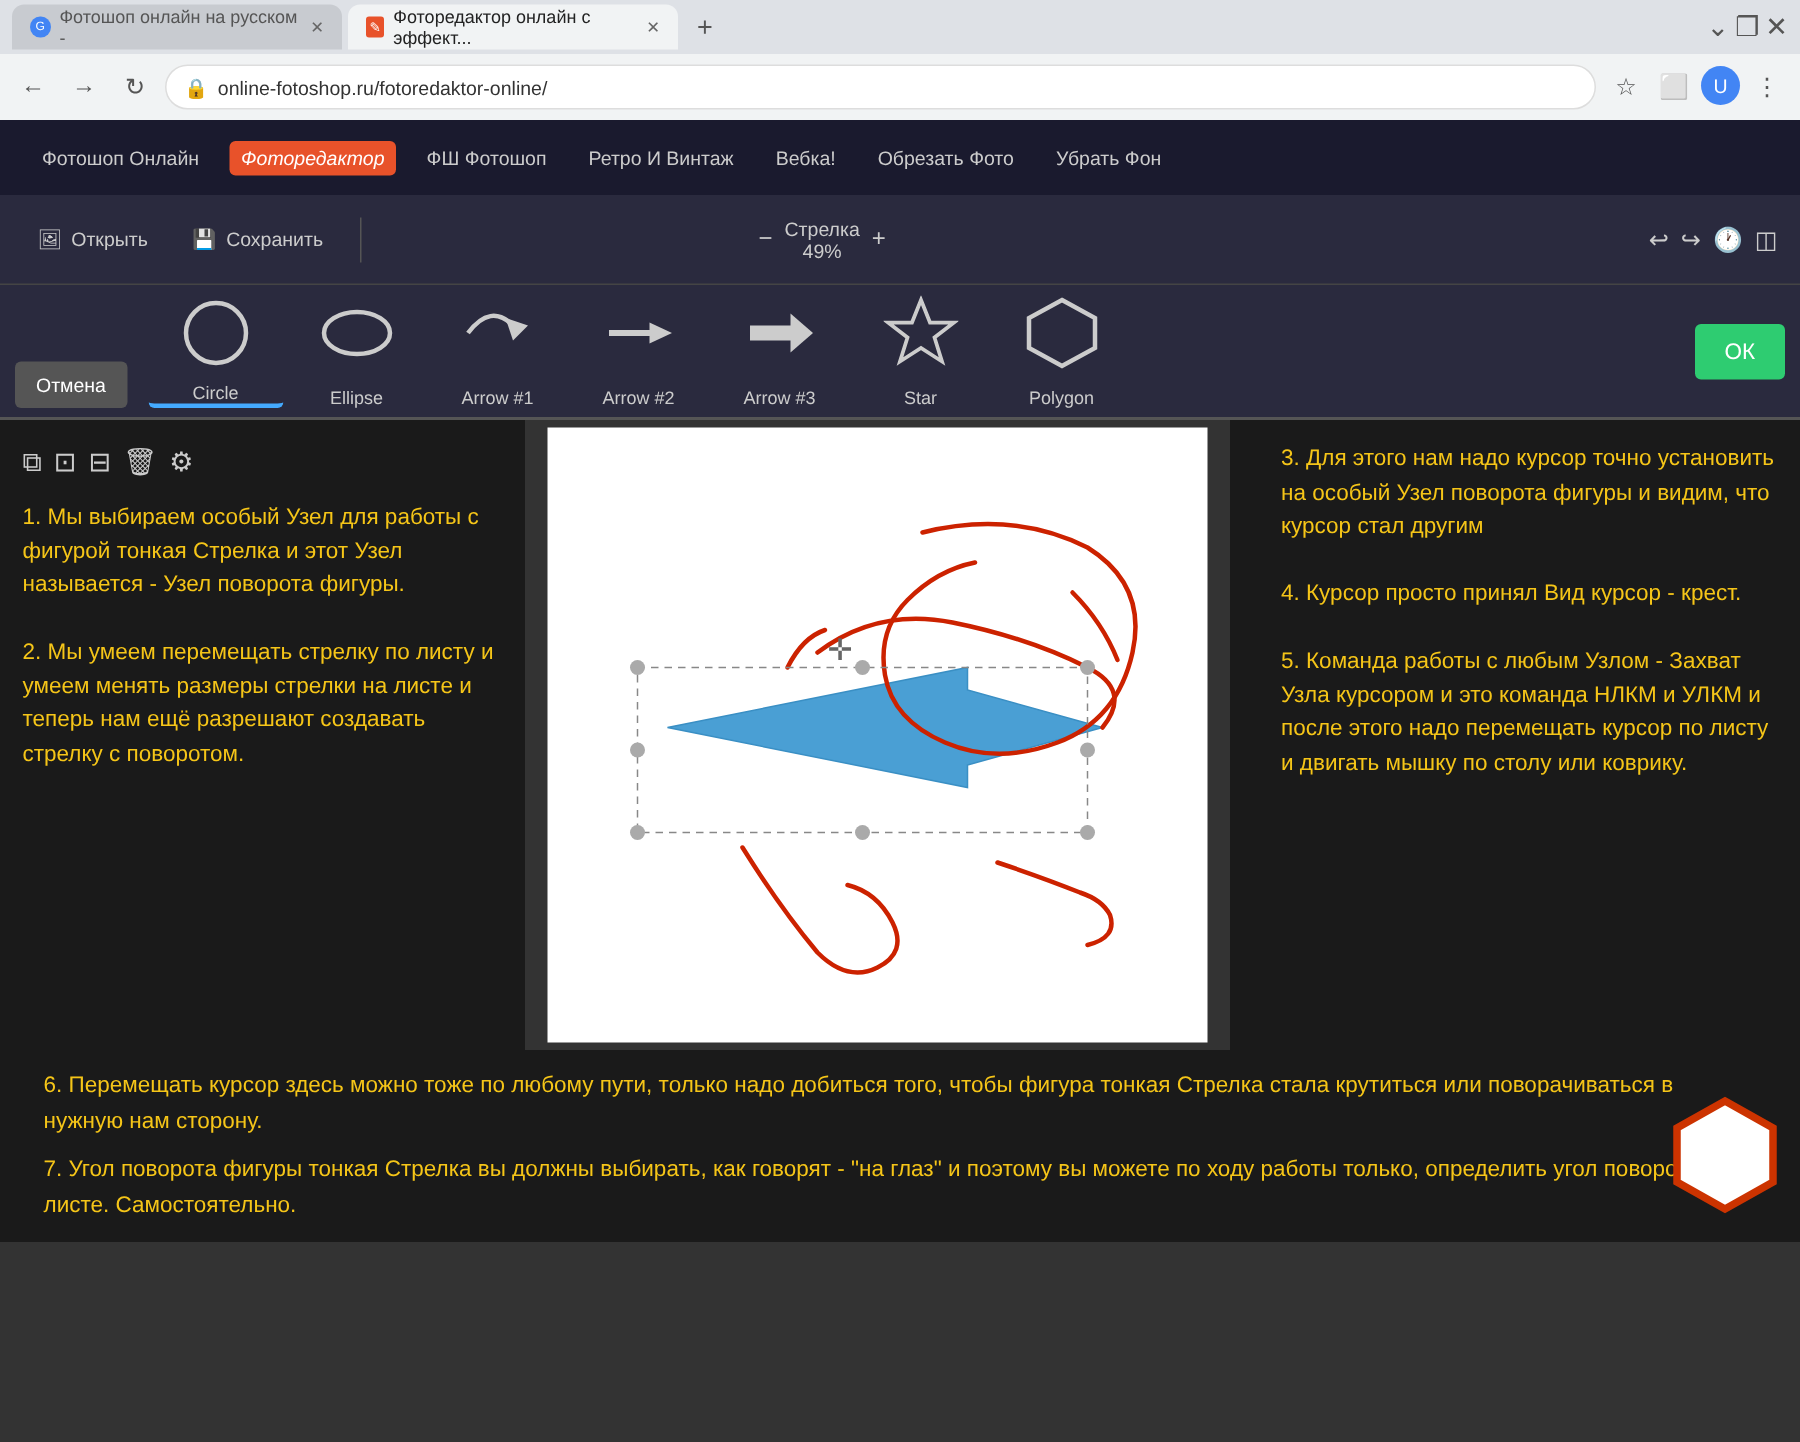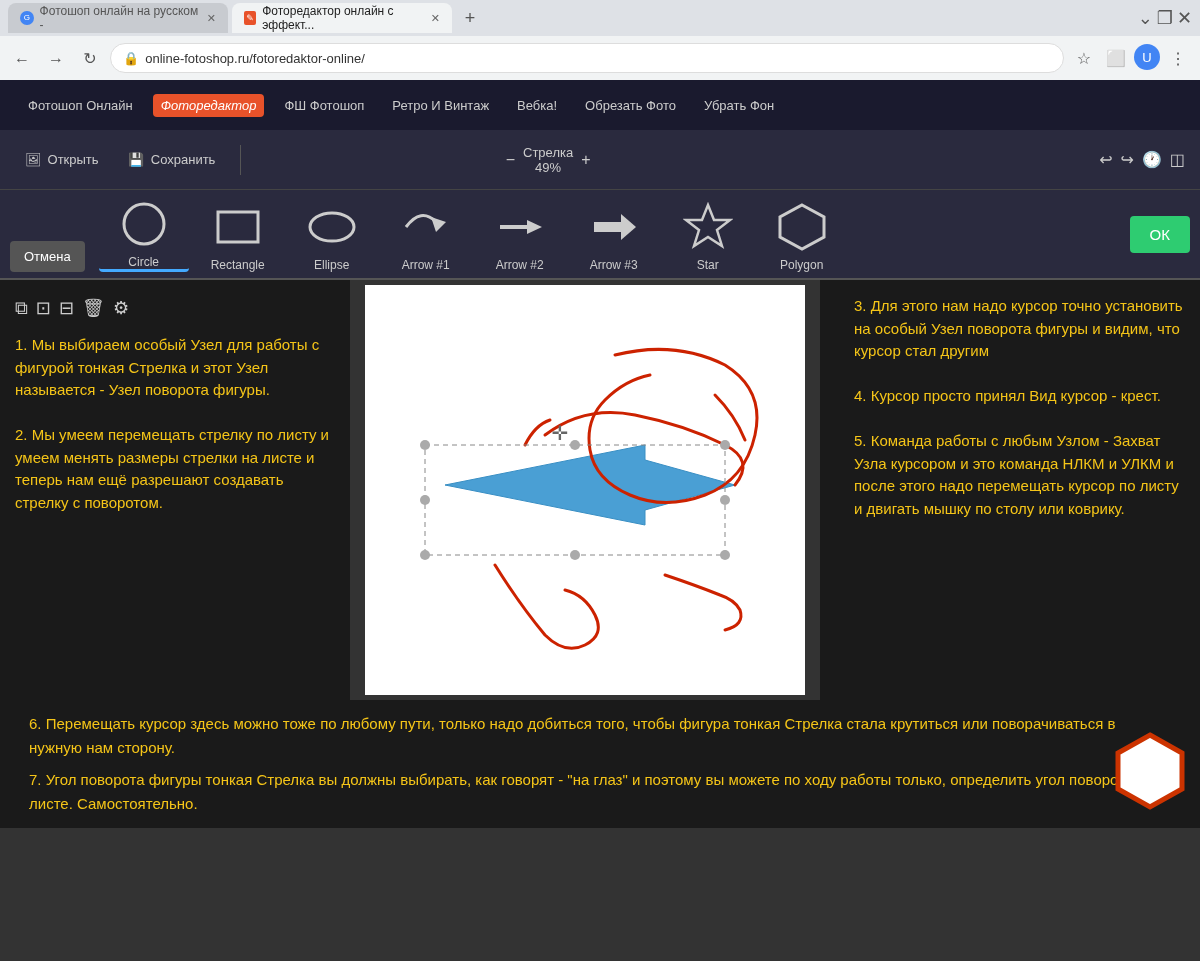--- a/index.html
+++ b/index.html
@@ -29,21 +29,21 @@
     .toolbar-btn { display: flex; align-items: center; gap: 6px; color: #ccc; font-size: 13px; cursor: pointer; padding: 6px 10px; border-radius: 4px; }
     .toolbar-sep { width: 1px; height: 30px; background: #555; margin: 0 5px; }
     .scale-control { display: flex; align-items: center; gap: 8px; color: #ccc; font-size: 13px; margin: 0 auto; }
     .scale-btn { color: #ccc; font-size: 16px; cursor: pointer; }
     .undo-redo { display: flex; gap: 8px; margin-left: auto; }
     .undo-redo-btn { color: #ccc; font-size: 16px; cursor: pointer; }
 
     
     .shape-bar { background: #2a2a3e; height: 90px; display: flex; align-items: center; padding: 0 10px; gap: 4px; border-bottom: 2px solid #555; overflow-x: auto; }
     .cancel-btn { background: #555; color: white; border: none; border-radius: 4px; padding: 8px 14px; font-size: 13px; cursor: pointer; margin-right: 10px; white-space: nowrap; margin-top: 45px; }
-    .shape-item { display: flex; flex-direction: column; align-items: center; justify-content: flex-end; width: 90px; min-width: 90px; height: 75px; cursor: pointer; color: #ccc; font-size: 12px; gap: 6px; border-radius: 4px; }
+    .shape-item { display: flex; flex-direction: column; align-items: center; justify-content: space-between; width: 90px; min-width: 90px; height: 75px; cursor: pointer; color: #ccc; font-size: 12px; gap: 6px; border-radius: 4px; }
     .shape-item.active { border-bottom: 3px solid #4af; }
     .ok-btn { background: #2ecc71; color: white; border: none; border-radius: 4px; padding: 10px 20px; font-size: 15px; cursor: pointer; margin-left: auto; }
 
     
     .left-panel { width: 350px; background: #1a1a1a; color: #f5c518; padding: 15px; font-size: 15px; line-height: 1.5; }
     .tool-icons { display: flex; gap: 8px; margin-bottom: 12px; }
     .tool-icon { color: #ccc; font-size: 18px; cursor: pointer; }
 
     
     .canvas-area { flex: 1; background: #333; display: flex; align-items: center; justify-content: center; position: relative; }
@@ -133,26 +133,20 @@
 <div class="shape-bar">
   <button class="cancel-btn">Отмена</button>
 
   <div class="shape-item active">
     <svg width="50" height="50" viewBox="0 0 50 50">
       <circle cx="25" cy="25" r="20" fill="none" stroke="#ccc" stroke-width="3"></circle>
     </svg>
     <span>Circle</span>
   </div>
 
-  <div class="shape-item">
-    <svg width="50" height="50" viewBox="0 0 50 50">
-      <rect x="5" y="10" width="40" height="30" fill="none" stroke="#ccc" stroke-width="3"></rect>
-    </svg>
-    <span>Rectangle</span>
-  </div>
 
 
   <div class="shape-item">
     <svg width="50" height="50" viewBox="0 0 50 50">
       <ellipse cx="25" cy="25" rx="22" ry="14" fill="none" stroke="#ccc" stroke-width="3"></ellipse>
     </svg>
     <span>Ellipse</span>
   </div>
 
   <div class="shape-item">

